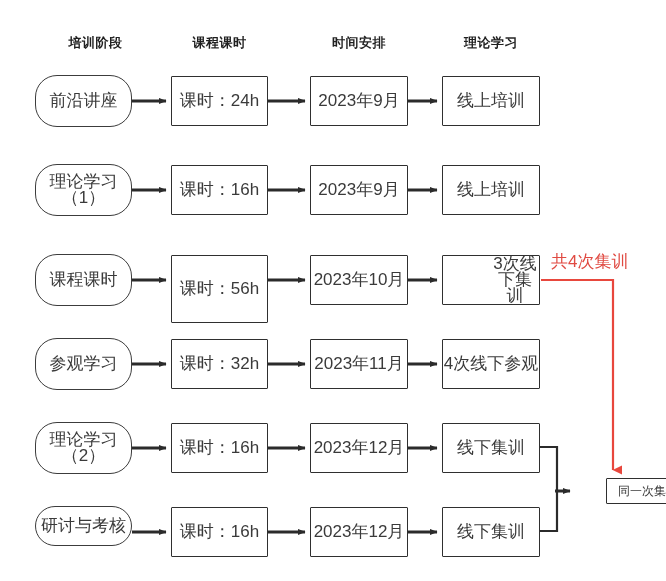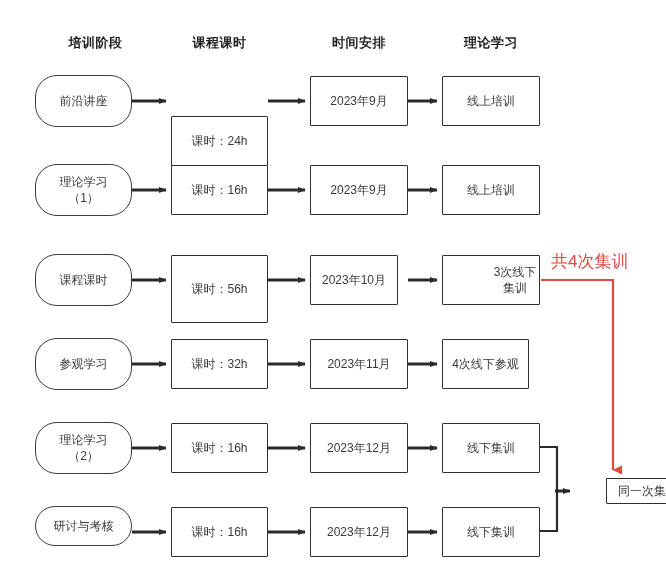--- a/index.html
+++ b/index.html
@@ -33,21 +33,21 @@
 
   
   .node {
     position: absolute;
     box-sizing: border-box;
     background: #ffffff;
     display: flex;
     align-items: center;
     justify-content: center;
     text-align: center;
-    font-size: 12px;
+    font-size: 17px;
     color: #3a3a3a;
     line-height: 16px;
     white-space: pre-line;
   }
   .pill {
     border: 1.6px solid #3c3c3c;
     border-radius: 22px;
   }
   .rect {
     border: 1.8px solid #2f2f2f;
@@ -135,38 +135,38 @@
 
   <div class="node pill" style="left:35px; top:75px; width:97px; height:52px;">前沿讲座</div>
   <div class="node pill" style="left:35px; top:164px; width:97px; height:52px;">理论学习
 （1）</div>
   <div class="node pill" style="left:35px; top:254px; width:97px; height:52px;">课程课时</div>
   <div class="node pill" style="left:35px; top:338px; width:97px; height:52px;">参观学习</div>
   <div class="node pill" style="left:35px; top:422px; width:97px; height:52px;">理论学习
 （2）</div>
   <div class="node pill" style="left:35px; top:506px; width:97px; height:40px;">研讨与考核</div>
 
-  <div class="node rect" style="left:171px; top:76px; width:97px; height:50px;margin-top:40px;">课时：24h</div>
+  <div class="node rect" style="left:171px; top:76px; width:97px; height:50px;">课时：24h</div>
   <div class="node rect" style="left:171px; top:165px; width:97px; height:50px;">课时：16h</div>
   <div class="node rect" style="left:171px; top:255px; width:97px; height:68px;">课时：56h</div>
   <div class="node rect" style="left:171px; top:339px; width:97px; height:50px;">课时：32h</div>
   <div class="node rect" style="left:171px; top:423px; width:97px; height:50px;">课时：16h</div>
   <div class="node rect" style="left:171px; top:507px; width:97px; height:50px;">课时：16h</div>
 
   <div class="node rect" style="left:310px; top:76px; width:98px; height:50px;">2023年9月</div>
   <div class="node rect" style="left:310px; top:165px; width:98px; height:50px;">2023年9月</div>
-  <div class="node rect" style="left:310px; top:255px; width:88px; height:50px;">2023年10月</div>
+  <div class="node rect" style="left:310px; top:255px; width:98px; height:50px;">2023年10月</div>
   <div class="node rect" style="left:310px; top:339px; width:98px; height:50px;">2023年11月</div>
   <div class="node rect" style="left:310px; top:423px; width:98px; height:50px;">2023年12月</div>
   <div class="node rect" style="left:310px; top:507px; width:98px; height:50px;">2023年12月</div>
 
   <div class="node rect" style="left:442px; top:76px; width:98px; height:50px;">线上培训</div>
   <div class="node rect" style="left:442px; top:165px; width:98px; height:50px;">线上培训</div>
   <div class="node rect" style="left:442px; top:255px; width:98px; height:50px;padding-left:48px;">3次线下集训</div>
-  <div class="node rect" style="left:442px; top:339px; width:87px; height:50px;">4次线下参观</div>
+  <div class="node rect" style="left:442px; top:339px; width:98px; height:50px;">4次线下参观</div>
   <div class="node rect" style="left:442px; top:423px; width:98px; height:50px;">线下集训</div>
   <div class="node rect" style="left:442px; top:507px; width:98px; height:50px;">线下集训</div>
 
   <div class="node merge-box" style="left:572px; top:478px; width:84px; height:26px;margin-left:34px;">同一次集训</div>
 
   <div class="red-label" style="left:551px; top:250px;">共4次集训</div>
 
 </div>
 
 </body></html>

